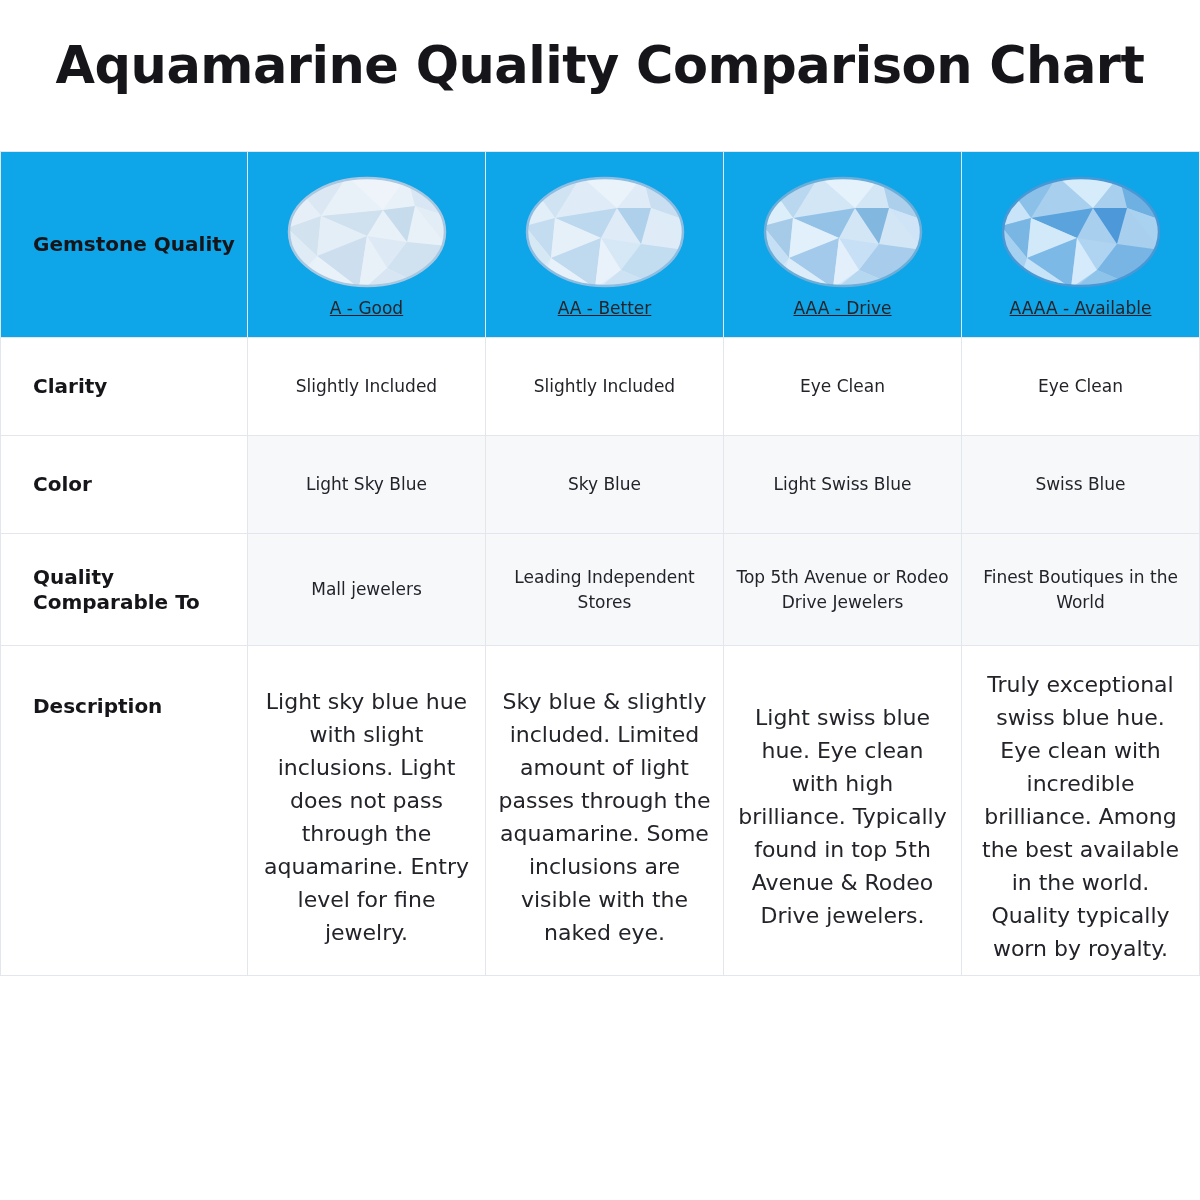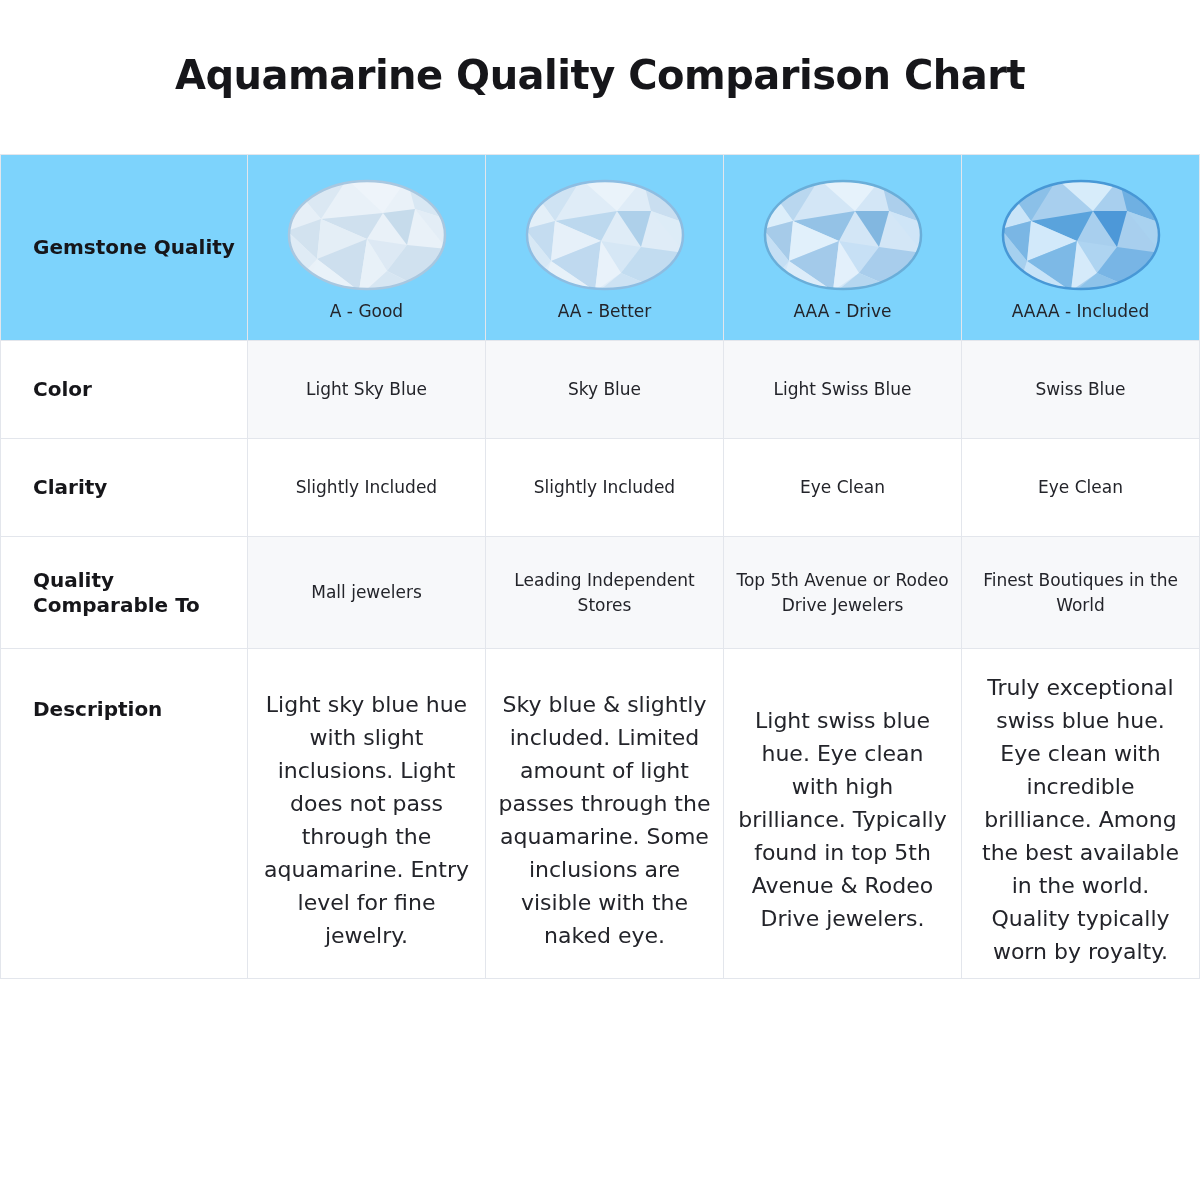--- a/index.html
+++ b/index.html
@@ -13,24 +13,24 @@
     color: #1b1b1f;
   }
   #page {
     position: relative;
     width: 1200px;
     height: 1200px;
     overflow: hidden;
   }
   .title {
     text-align: center;
-    font-size: 40px;
+    font-size: 51px;
     font-weight: bold;
     letter-spacing: -0.5px;
-    padding-top: 52px;
+    padding-top: 36px;
     padding-bottom: 10px;
     color: #16161a;
   }
   table.chart {
     width: 1200px;
     border-collapse: collapse;
     table-layout: fixed;
     margin-top: 46px;
   }
   table.chart td {
@@ -49,27 +49,28 @@
     padding-left: 32px !important;
     text-align: left;
   }
   .cell {
     text-align: center;
     font-size: 17px;
     color: #23242a;
     line-height: 1.45;
   }
   .alt { background: #f7f8fa; }
-  .header-label-cell { background: #7dd3fc; }
+  .header-label-cell { background: #0ea5e9; }
 
   
   .gem-cell {
     text-align: center;
     padding-top: 18px !important;
     padding-bottom: 14px !important;
+    text-decoration: underline;
   }
   .gem-wrap {
     display: flex;
     flex-direction: column;
     align-items: center;
     justify-content: center;
   }
   .gem-svg { display: block; }
   .grade-label {
     margin-top: 10px;
@@ -226,41 +227,41 @@
                 <polygon points="26,82 76,62 70,112" fill="#7db9e6"></polygon>
                 <polygon points="70,112 76,62 96,94" fill="#d5eafa"></polygon>
                 <polygon points="0,50 26,82 0,112" fill="#a5d0ef"></polygon>
                 <polygon points="26,82 70,112 16,112" fill="#c6e3f8"></polygon>
                 <polygon points="96,94 116,68 160,74 138,112" fill="#78b5e5"></polygon>
                 <polygon points="126,32 160,44 160,74" fill="#a9d2f0"></polygon>
                 <polygon points="96,94 138,112 74,112" fill="#8ec3ea"></polygon>
               </g>
               <ellipse cx="80" cy="56" rx="78" ry="54" fill="none" stroke="#4898d6" stroke-width="2.5"></ellipse>
             </svg>
-            <div class="grade-label">AAAA - Included</div>
-          </div>
-        </td>
+            <div class="grade-label">AAAA - Available</div>
+          </div>
+        </td>
+      </tr>
+
+      <tr style="height:98px;">
+        <td class="row-label">Clarity</td>
+        <td class="cell">Slightly Included</td>
+        <td class="cell">Slightly Included</td>
+        <td class="cell">Eye Clean</td>
+        <td class="cell">Eye Clean</td>
       </tr>
 
       <tr style="height:98px;">
         <td class="row-label">Color</td>
         <td class="cell alt">Light Sky Blue</td>
         <td class="cell alt">Sky Blue</td>
         <td class="cell alt">Light Swiss Blue</td>
         <td class="cell alt">Swiss Blue</td>
       </tr>
 
-      <tr style="height:98px;">
-        <td class="row-label">Clarity</td>
-        <td class="cell">Slightly Included</td>
-        <td class="cell">Slightly Included</td>
-        <td class="cell">Eye Clean</td>
-        <td class="cell">Eye Clean</td>
-      </tr>
-
 
 
       <tr style="height:112px;padding-left:28px;">
         <td class="row-label">Quality Comparable To</td>
         <td class="cell alt">Mall jewelers</td>
         <td class="cell alt">Leading Independent Stores</td>
         <td class="cell alt">Top 5th Avenue or Rodeo Drive Jewelers</td>
         <td class="cell alt">Finest Boutiques in the World</td>
       </tr>
 

